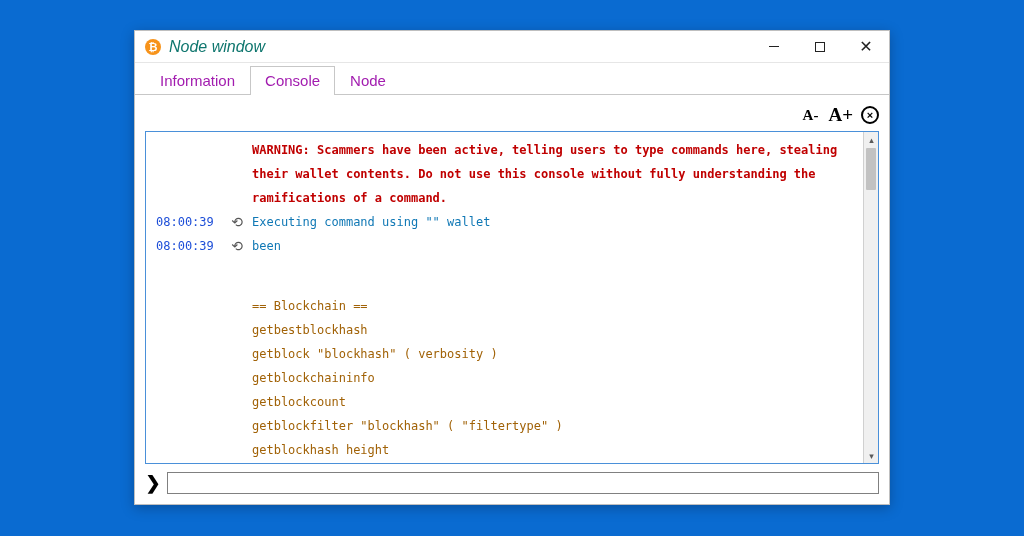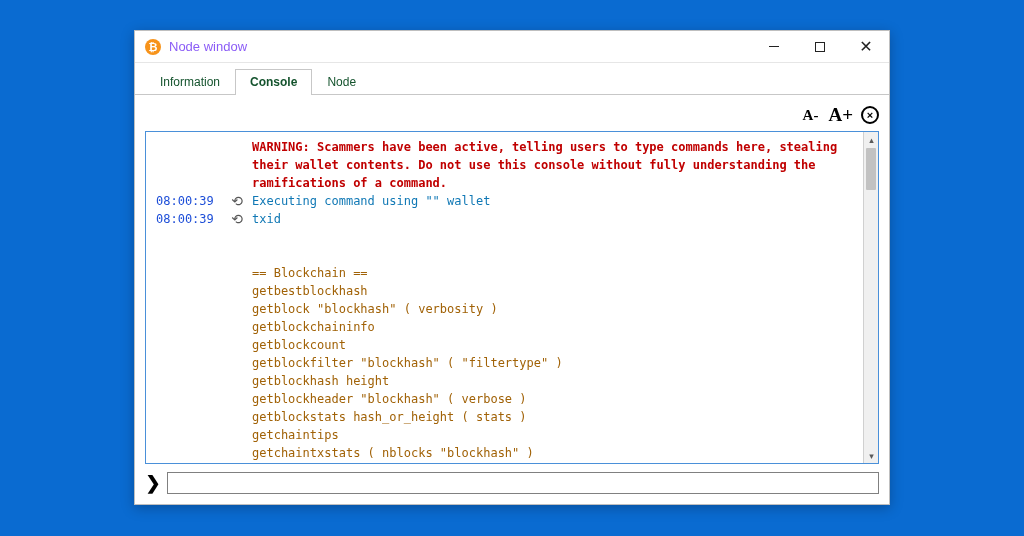--- a/index.html
+++ b/index.html
@@ -29,21 +29,21 @@
     border-bottom: 1px solid #e6e6e6;
   }
   .app-icon {
     width: 16px; height: 16px;
     border-radius: 50%;
     background: #f7931a;
     display: flex; align-items: center; justify-content: center;
     color: #fff; font-size: 11px; font-weight: bold;
     margin-right: 8px;
   }
-  .title-text { color: #8b5cf6; font-size: 13px; flex: 1; }
+  .title-text { color: #0f766e; font-size: 16px; flex: 1; font-style: italic; }
   .win-controls { display: flex; height: 100%; }
   .win-btn {
     width: 46px; height: 100%;
     display: flex; align-items: center; justify-content: center;
     font-size: 14px; color: #222;
     cursor: pointer;
   }
   .min-glyph { width:10px; height:1px; background:#222; }
   .max-glyph { width:10px; height:10px; border:1px solid #222; }
   .x-glyph { font-size: 16px; line-height: 1; }
@@ -52,31 +52,31 @@
     display: flex;
     align-items: flex-end;
     padding: 6px 10px 0 10px;
     background: #fff;
     border-bottom: 1px solid #c7c7c7;
     gap: 0;
     height: 32px;
   }
   .tab {
     padding: 5px 14px 6px 14px;
-    color: #14532d;
+    color: #a21caf;
     cursor: pointer;
     border: 1px solid transparent;
     border-bottom: none;
-    font-size: 12px;
+    font-size: 15px;
     margin-bottom: -1px;
   }
   .tab.active {
     border-color: #c7c7c7;
     background: #fff;
-    font-weight: bold;
+    font-weight: normal;
   }
 
   .body-area {
     flex: 1;
     padding: 8px 10px 10px 10px;
     display: flex;
     flex-direction: column;
     min-height: 0;
   }
   .tool-row {
@@ -133,24 +133,24 @@
   .sb-arrow.down { bottom:0; }
   .sb-thumb {
     position:absolute; left:2px; right:2px;
     top:16px; height:42px;
     background:#c2c2c2;
     border-radius:1px;
   }
 
   .row {
     display: flex;
-    align-items: flex-end;
+    align-items: center;
     font-family: Consolas, "Lucida Console", monospace;
     font-size: 12px;
-    line-height: 18px;
+    line-height: 24px;
   }
   .col-time { width: 66px; color:#1d4ed8; flex-shrink:0; }
   .col-icon { width: 30px; color:#555; flex-shrink:0; text-align:center; font-size:14px; }
   .col-msg { flex:1; white-space:pre; }
   .warning .col-msg { color:#c00000; font-weight:bold; }
   .info .col-msg { color:#1078b5; }
   .body .col-msg { color:#a16207;margin-top:36px; }
 
   .input-row {
     display:flex;
@@ -215,21 +215,21 @@
 ramifications of a command.</div>
         </div>
         <div class="row info">
           <div class="col-time">08:00:39</div>
           <div class="col-icon">⟲</div>
           <div class="col-msg">Executing command using "" wallet</div>
         </div>
         <div class="row info">
           <div class="col-time">08:00:39</div>
           <div class="col-icon">⟲</div>
-          <div class="col-msg">txid</div>
+          <div class="col-msg">been</div>
         </div>
         <div class="row body">
           <div class="col-time">08:00:39</div>
           <div class="col-icon">⟳</div>
           <div class="col-msg">== Blockchain ==
 getbestblockhash
 getblock "blockhash" ( verbosity )
 getblockchaininfo
 getblockcount
 getblockfilter "blockhash" ( "filtertype" )

